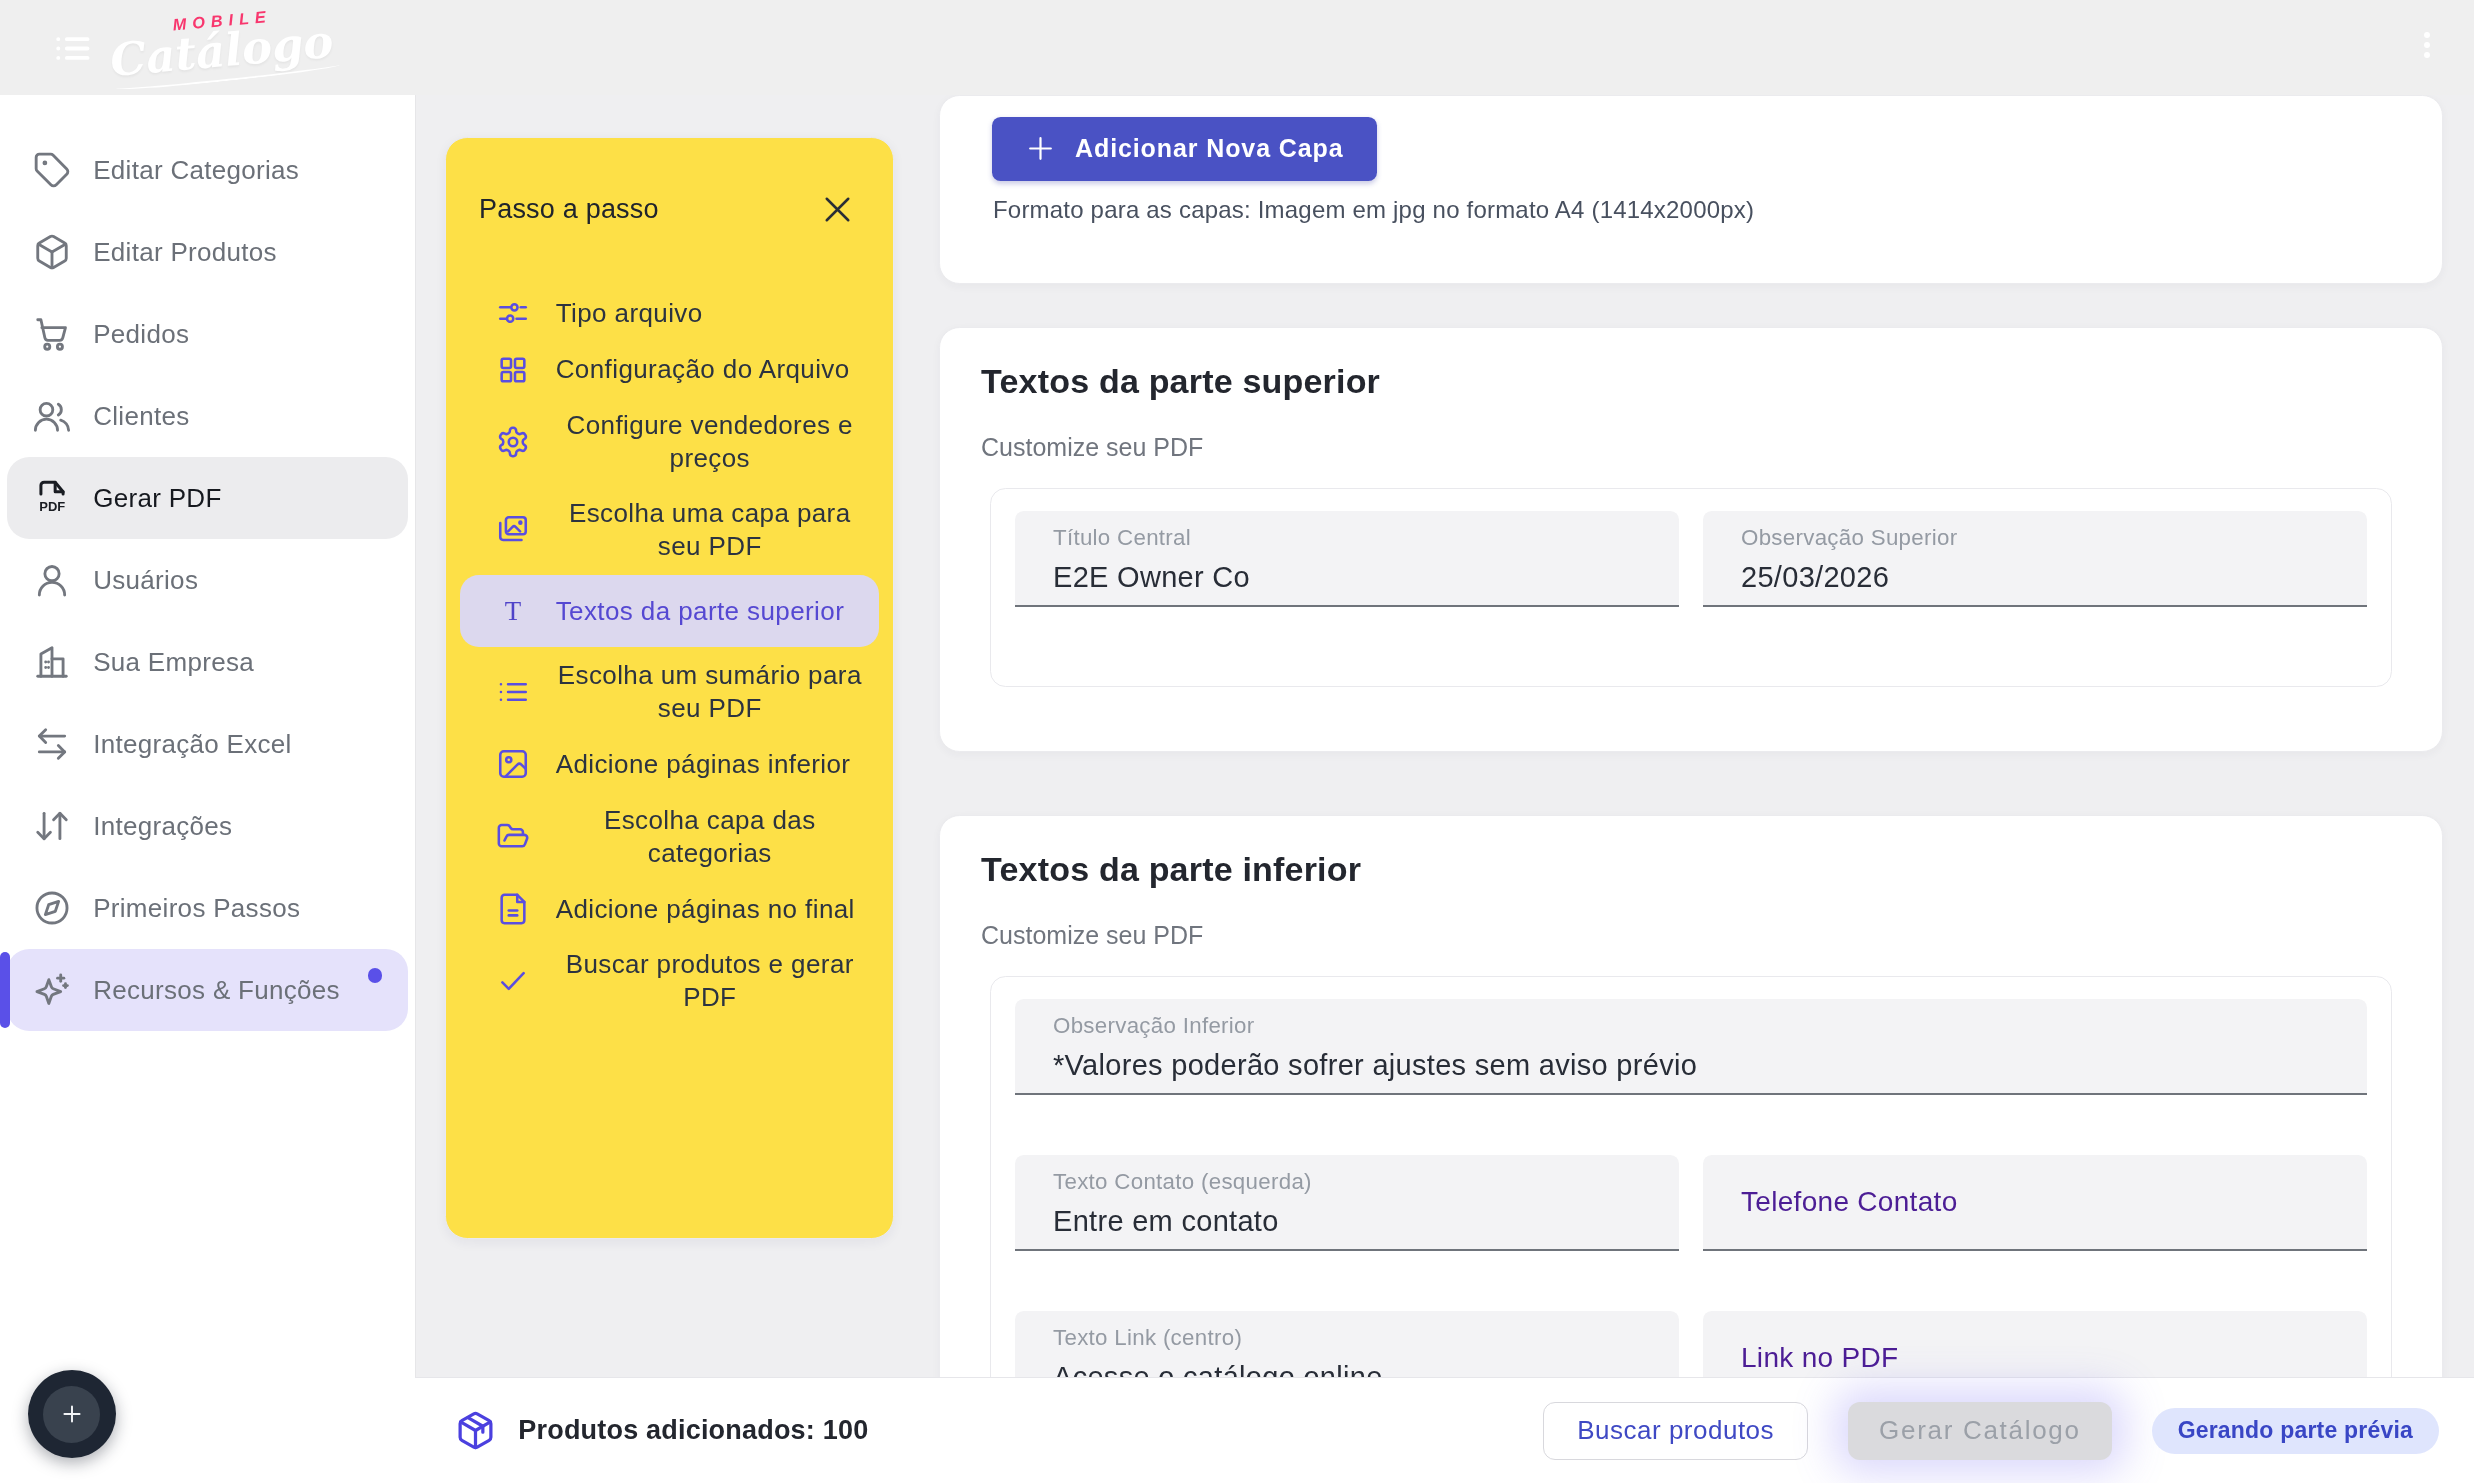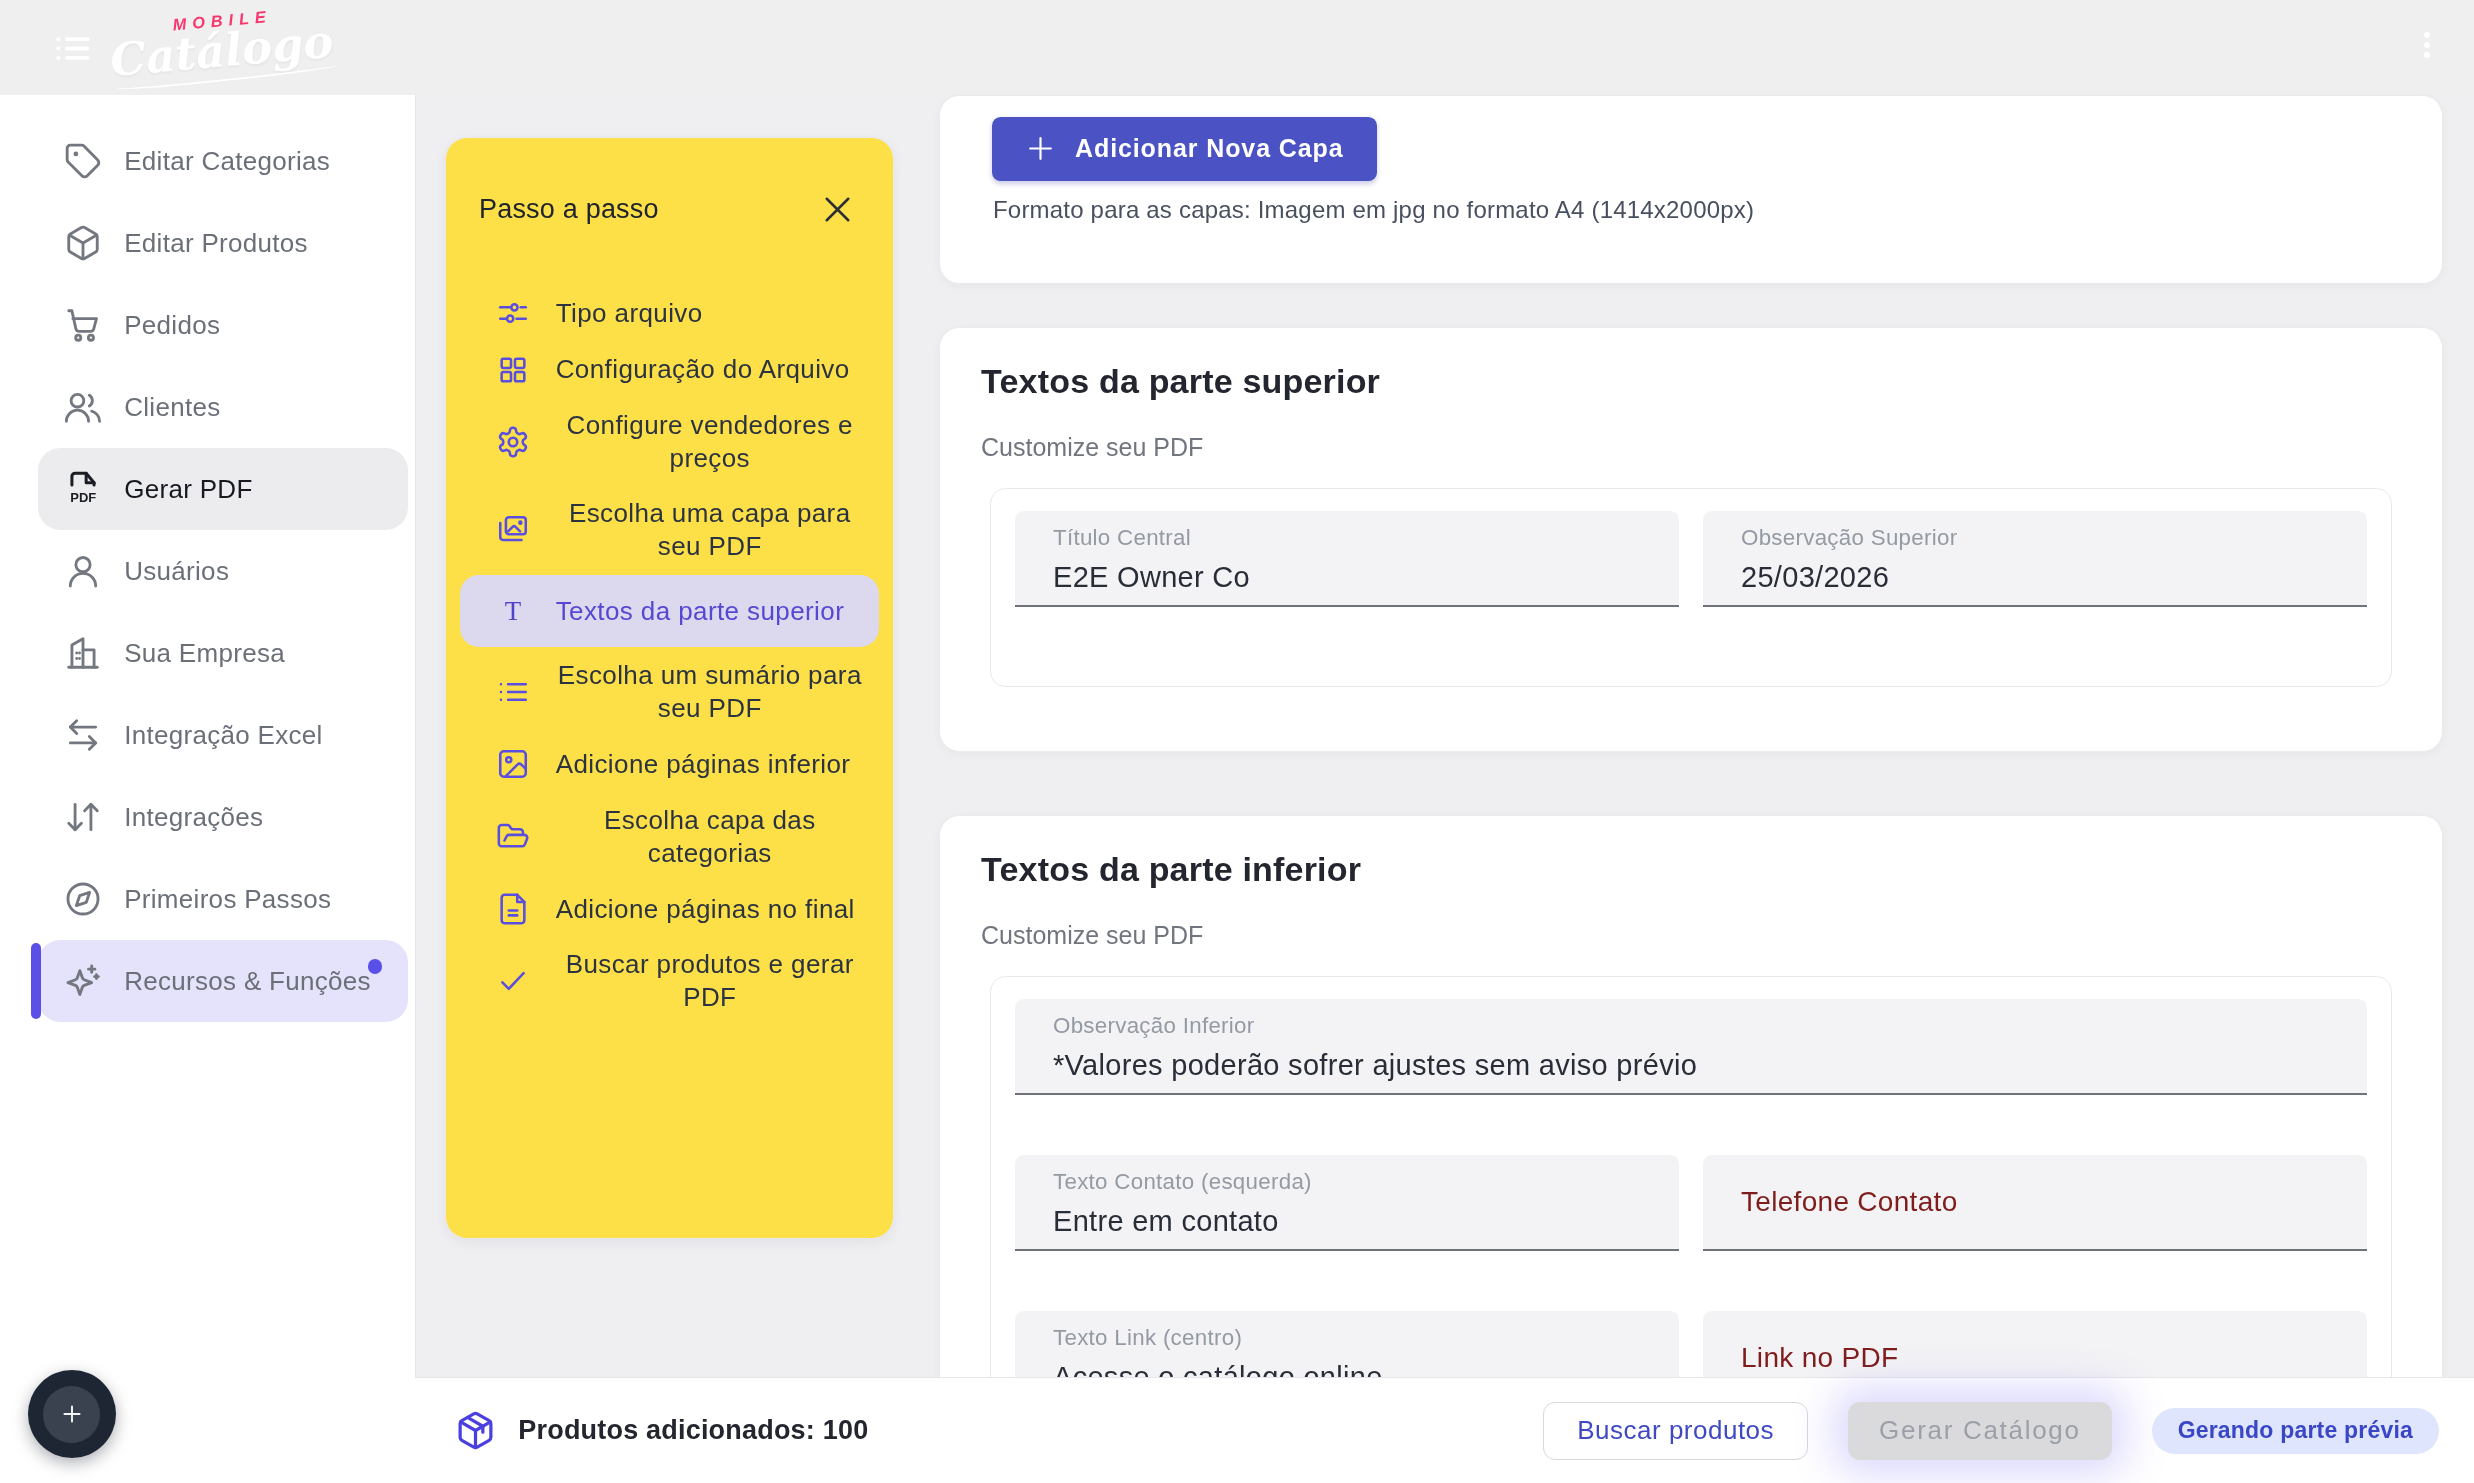--- a/index.html
+++ b/index.html
@@ -21,21 +21,21 @@
   .logo-main {
     position:absolute; left:8.6px; top:22.3px; color:#ffffff; font-size:45px; font-weight:bold;
     font-style:italic; font-family:"DejaVu Serif", serif; text-shadow:0 1.7px 2.6px rgba(0,0,0,.05);
   }
   .logo-main::after { content:""; position:absolute; left:3.4px; right:-5.2px; bottom:-3.4px;
     border-bottom:2.6px solid rgba(255,255,255,.95); border-radius:50%; height:6.9px; transform:rotate(-1deg); }
   .kebab { position:absolute; right:31px; top:27.5px; width:34px; height:41px; color:#ffffff; cursor:pointer; }
 
   
   .sidebar { position:absolute; left:0; top:95px; width:415px; height:1389px; background:#ffffff; box-shadow:0.9px 0 0 rgba(0,0,0,.04); }
-  .menu { padding-top:25px;margin-left:31px; }
+  .menu { padding-top:34px; }
   .menu-item {
     position:relative; display:flex; align-items:center; gap:22.3px; height:82px;
     margin:0 6.9px; padding-left:26px; border-radius:22.3px; color:#6b7078; cursor:pointer;
   }
   .menu-item .mi-icon { width:38px; height:38px; flex:0 0 38px; color:#73777f; }
   .menu-item .mi-label { font-size:26px; letter-spacing:0.3px; }
   .menu-item.is-selected { background:#ececee; color:#16191f; }
   .menu-item.is-selected .mi-icon { color:#1a1d23; }
   .menu-item.is-feature { background:#e5e2fb; }
   .menu-item.is-feature::before { content:""; position:absolute; left:-6.9px; top:3.4px; bottom:3.4px; width:10.3px;
@@ -89,21 +89,21 @@
   .subpanel-top { top:160px; height:199px; }
   .subpanel-bottom { top:160px; height:481px; }
   .field-row { display:flex; gap:24px; }
   .field {
     flex:1; height:96px; background:#f3f3f5; border-radius:8.6px 8.6px 0 0;
     border-bottom:2.6px solid #6f747b; padding:13.7px 17px 0 38px; cursor:text;
   }
   .field .f-label { font-size:22.3px; color:#949aa3; letter-spacing:0.3px; }
   .field .f-value { font-size:29px; color:#282d37; margin-top:10.3px; letter-spacing:0.3px; }
   .field.is-empty { display:flex; align-items:center; padding-top:0; }
-  .field.is-empty .f-label { font-size:28px; color:#7f1d1d; }
+  .field.is-empty .f-label { font-size:28px; color:#4c1d95; }
   .row-gap { height:60px; }
 
   
   .footerbar {
     position:absolute; left:415px; top:1377px; width:2060px; height:106px; background:#ffffff;
     border-top:0.9px solid #e6e6ea; display:flex; align-items:center; padding:0 36px 0 40px;
   }
   .foot-left { display:flex; align-items:center; gap:22.3px; }
   .package-icon { width:41px; height:41px; color:#4b40df; }
   .products-label { font-size:27px; font-weight:bold; color:#23262e; letter-spacing:0.2px; }

